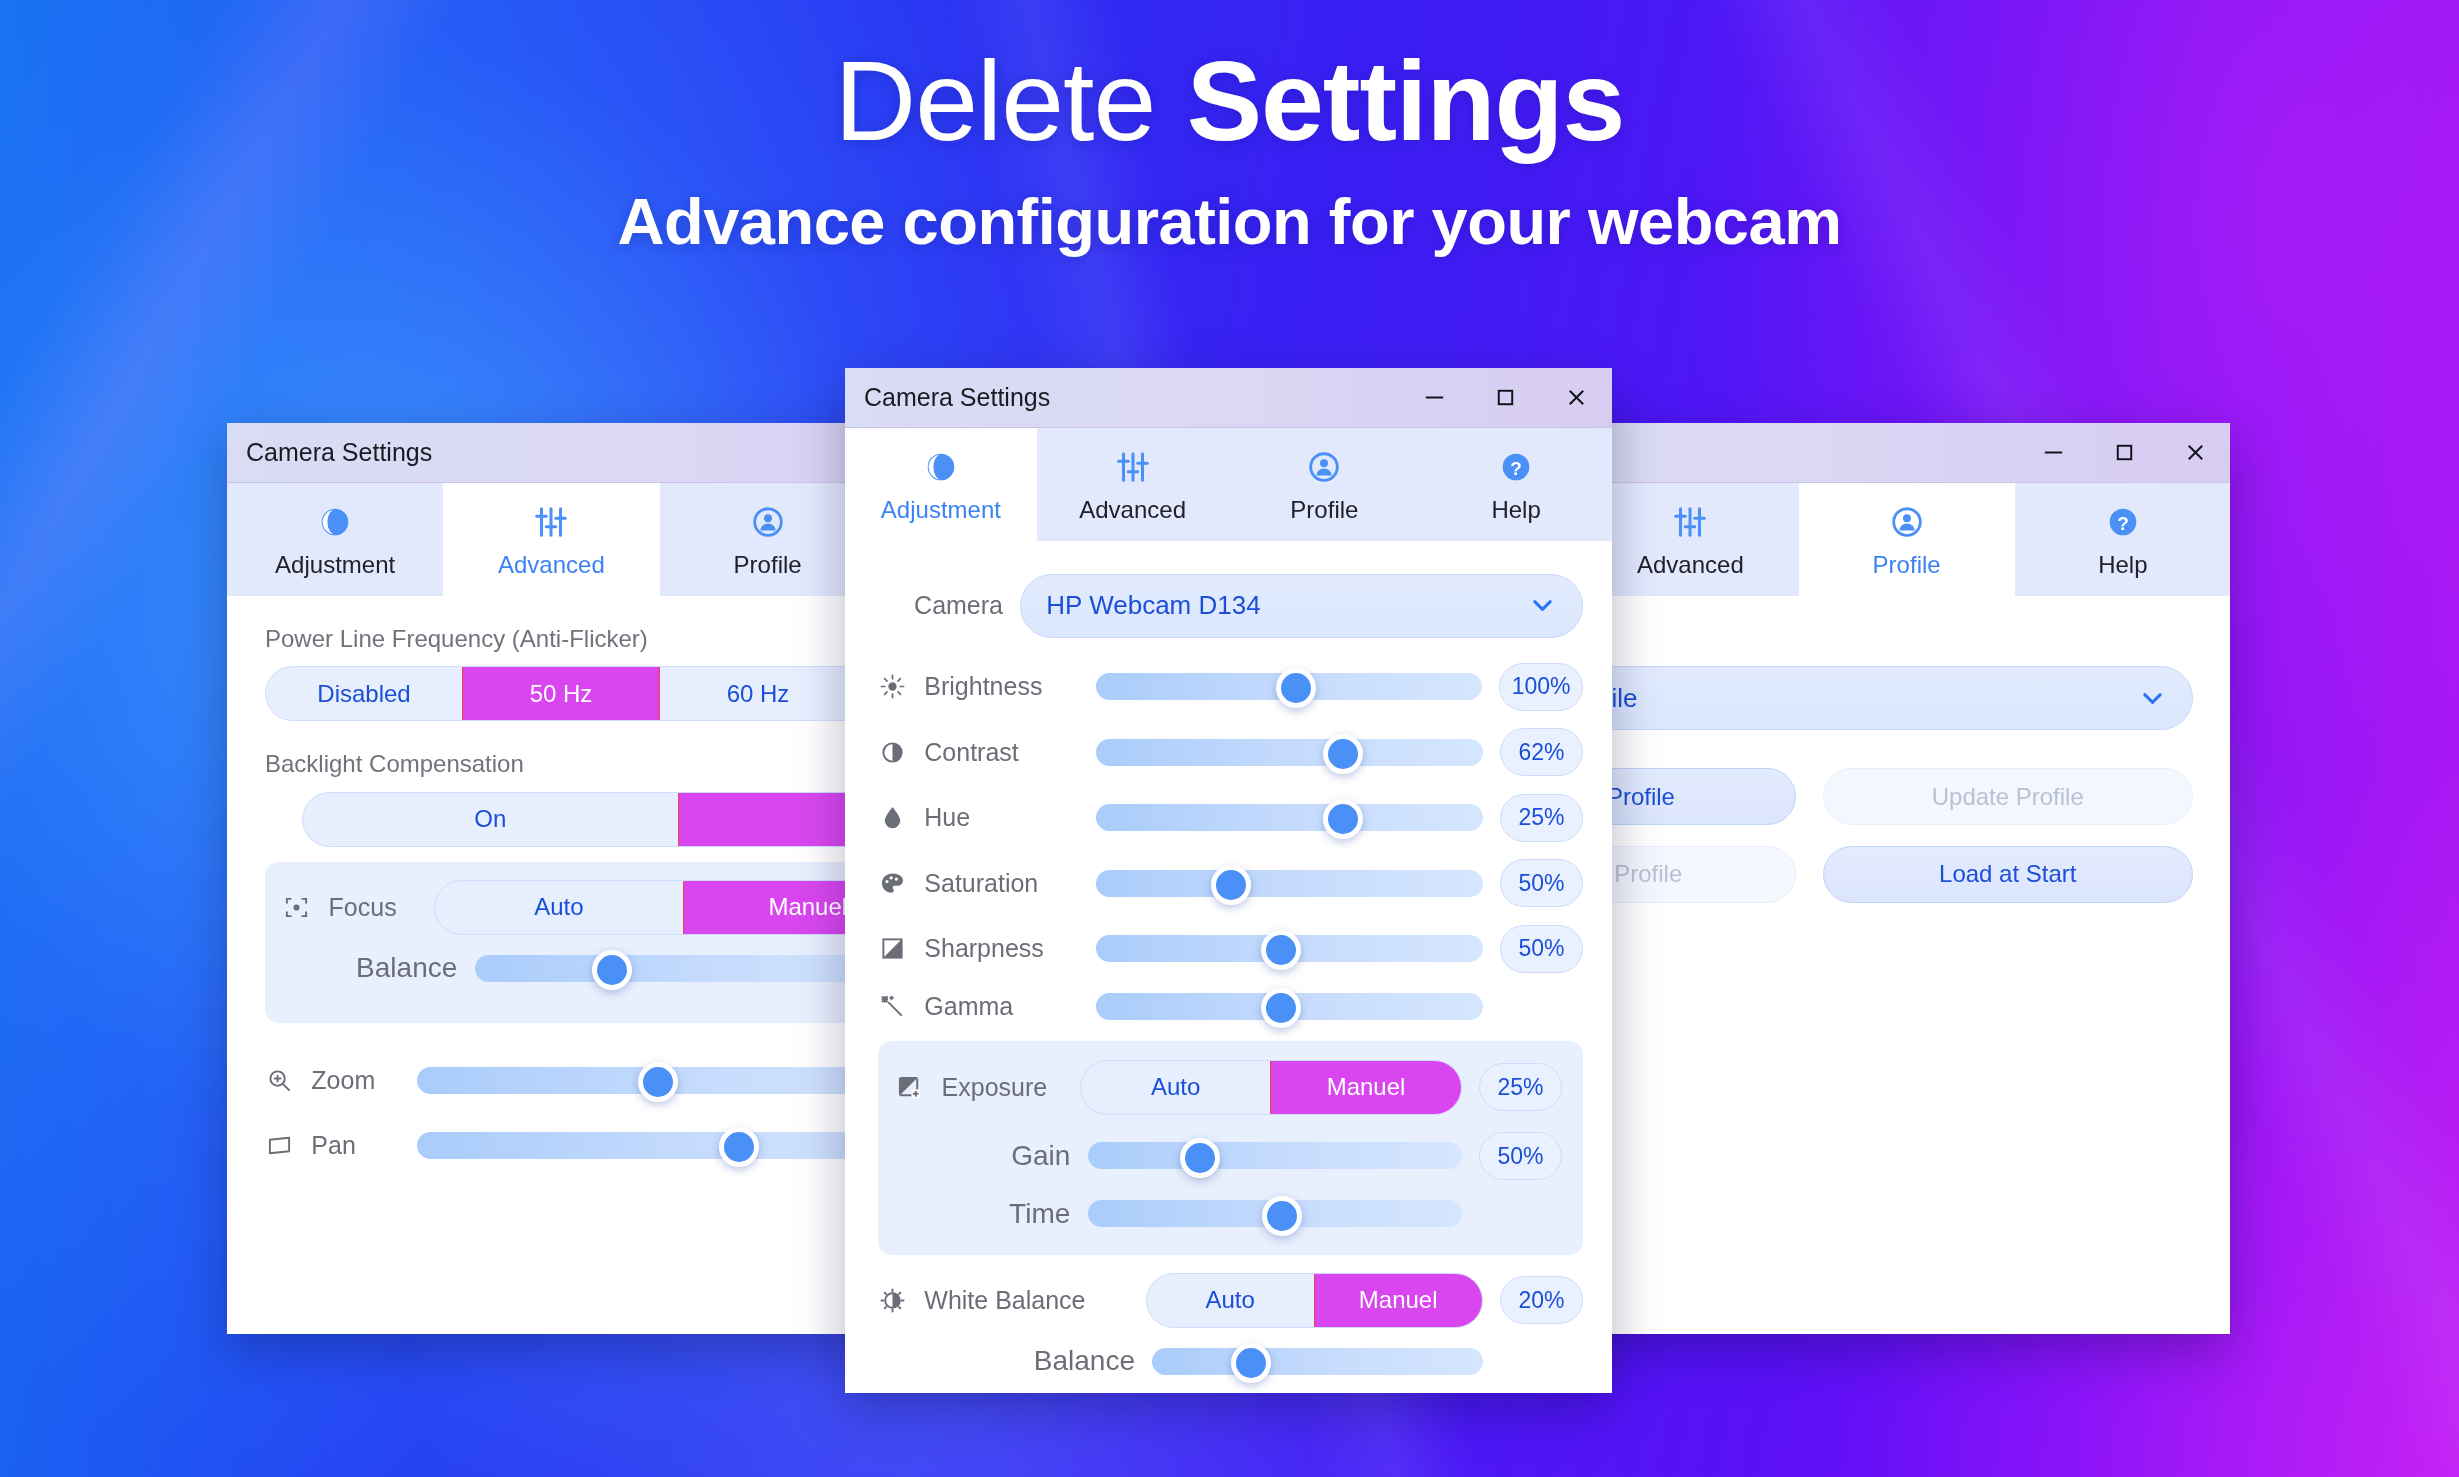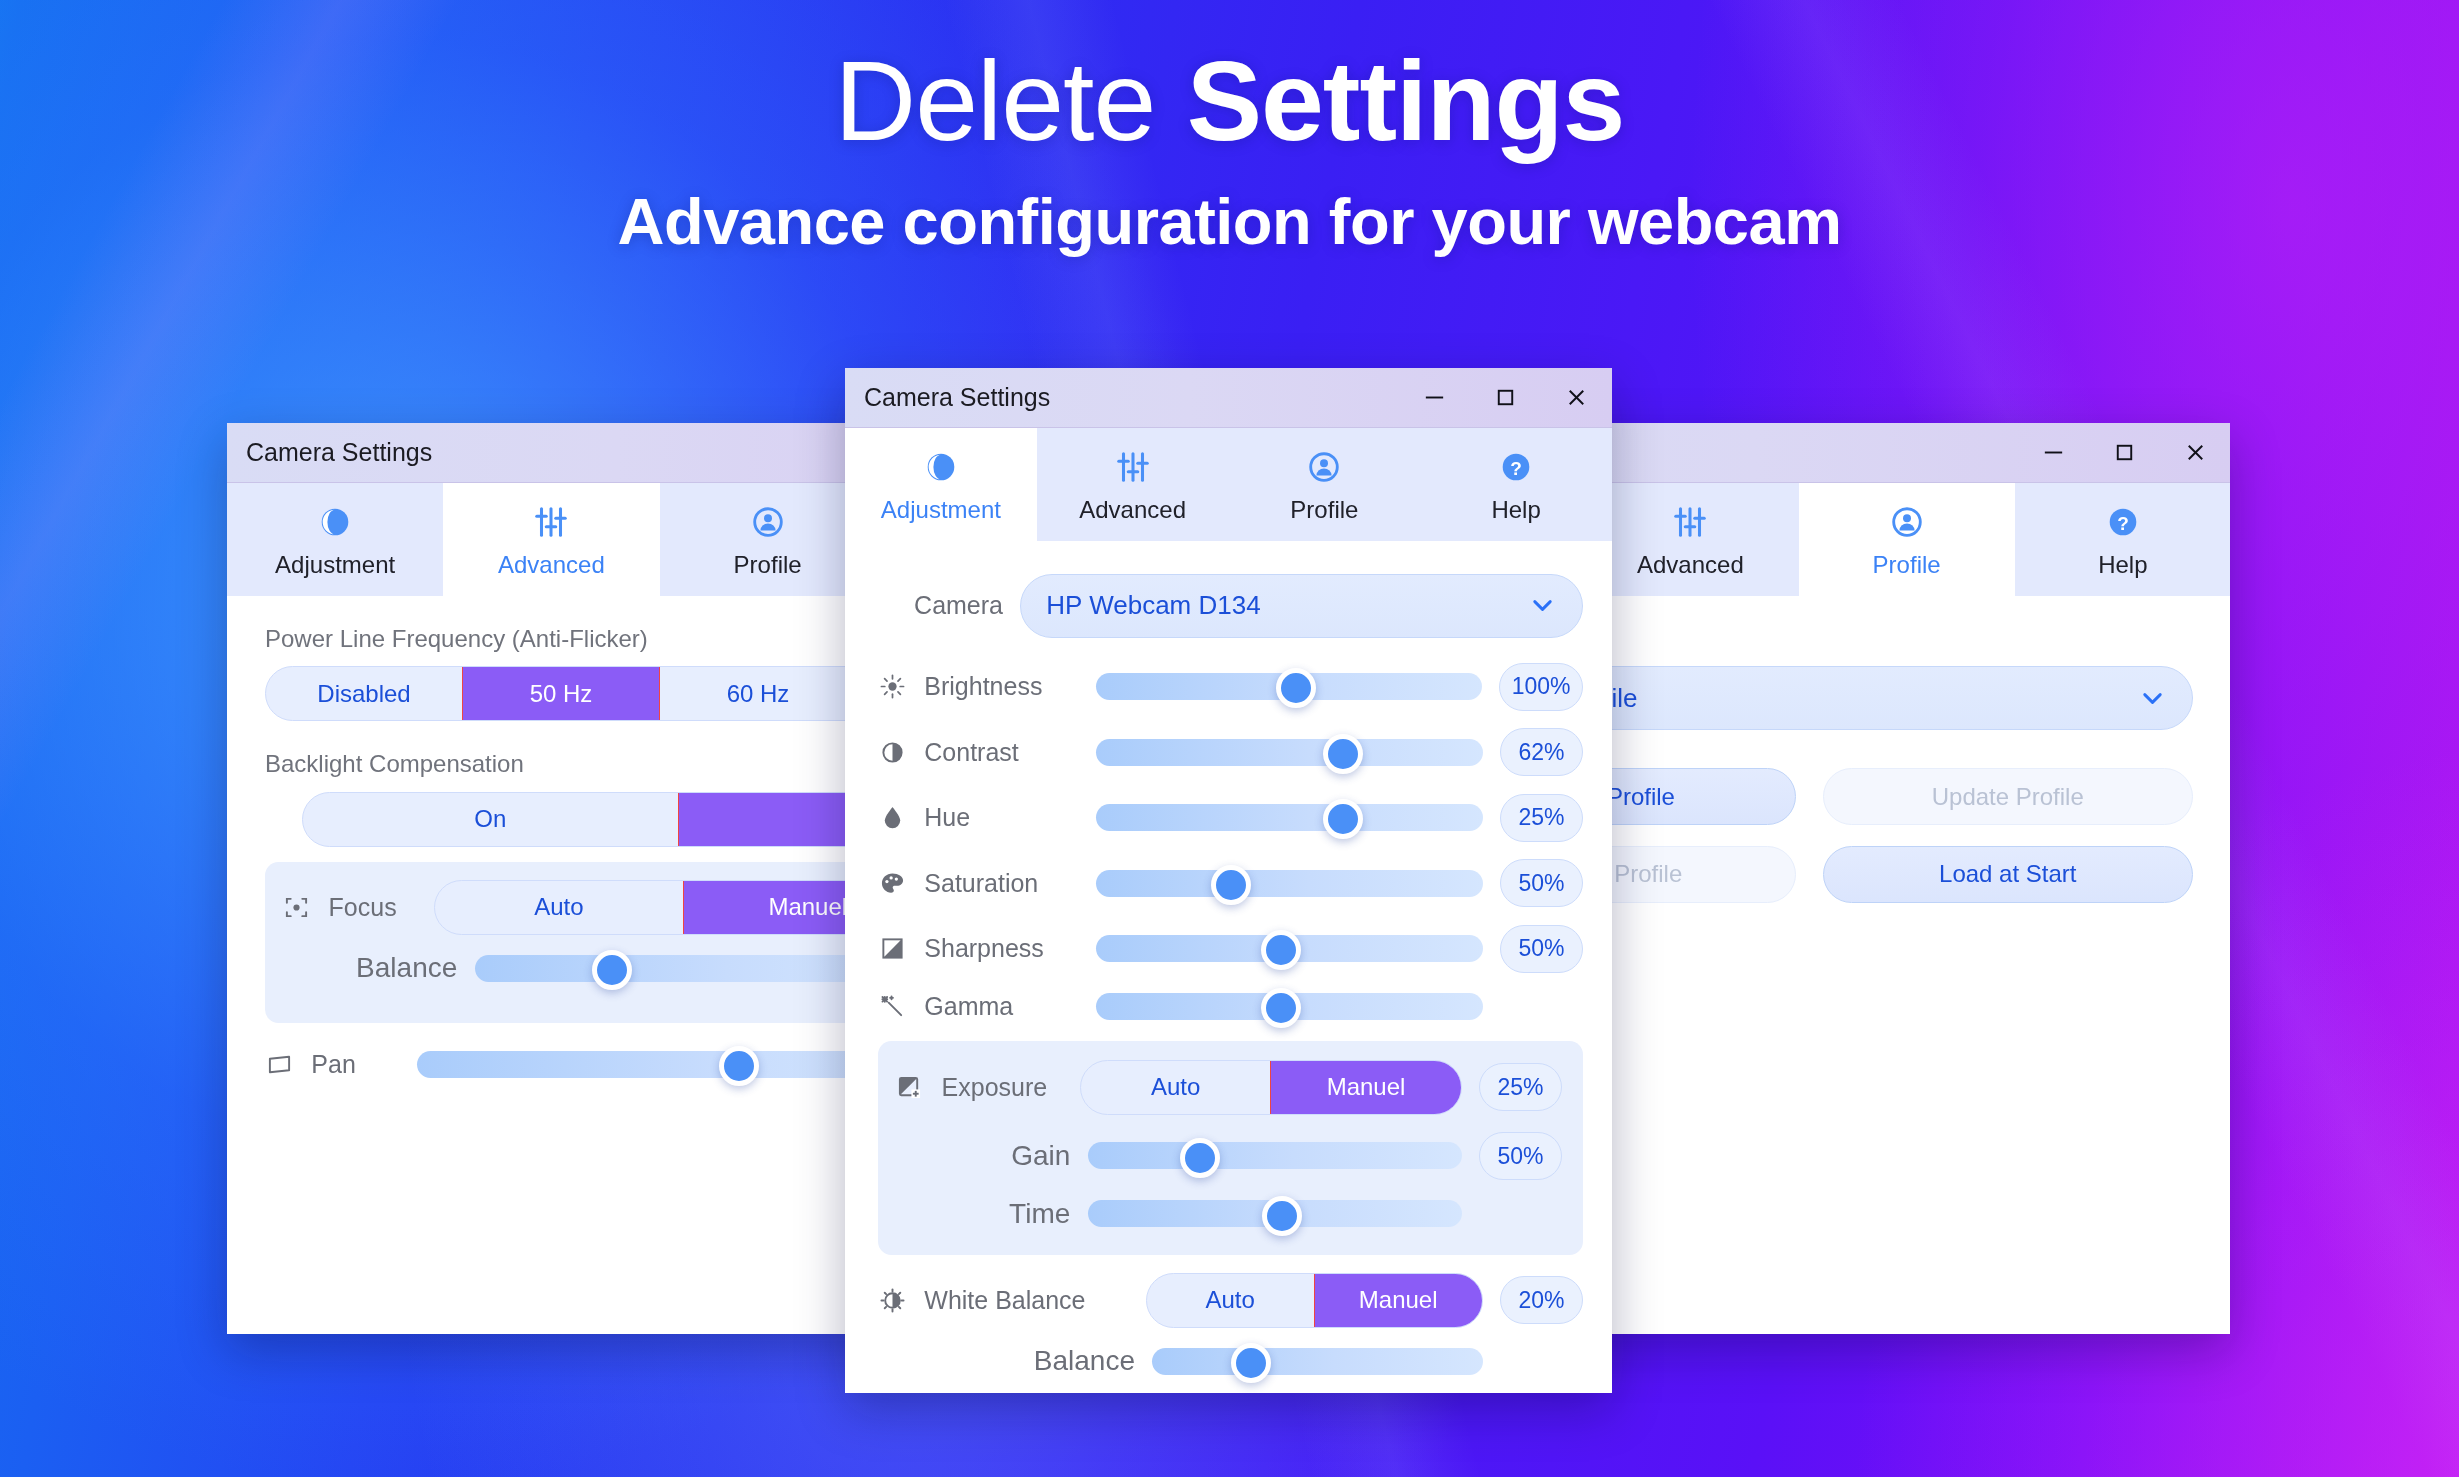--- a/index.html
+++ b/index.html
@@ -113,21 +113,21 @@
   .seg {
     display: flex; border-radius: 960px; overflow: hidden;
     background: #e7eefe; border: 1px solid #cfdcfb;
   }
   .seg-item {
     flex: 1; text-align: center; padding: 12.5px 3.8px;
     font-size: 24px; color: #1b4fd8; white-space: nowrap;
     border-right: 1px solid #ef4444;
   }
   .seg-item:last-child { border-right: none; }
-  .seg-item.on { background: #8b5cf6; color: #ffffff; }
+  .seg-item.on { background: #d946ef; color: #ffffff; }
 
   
   .row { display: flex; align-items: center; gap: 17.3px; margin: 17.3px 0; }
   .row-icon { width: 29px; display:flex; align-items:center; justify-content:center; color:#6b6e77; flex: 0 0 auto;}
   .row-label { font-size: 25px; color: #6b6e77; white-space: nowrap; }
 
   .slider { position: relative; height: 33px; flex: 1 1 auto; min-width: 38px; }
   .slider .track {
     position: absolute; top: 2.9px; left: 0; right: 0; height: 27px;
     border-radius: 13.4px;
@@ -303,20 +303,36 @@
       <div class="row">
         <div class="sublabel" style="width:175px">Balance</div>
         <div class="slider">
           <div class="track"></div>
           <div class="thumb" style="left:30%"></div>
         </div>
         <div class="badge-spacer"></div>
       </div>
     </div>
 
+    <div class="row" style="margin-top:33px">
+      <div class="row-icon">
+        <svg width="25" height="25" viewBox="0 0 26 26" fill="none" stroke="currentColor" stroke-width="2" stroke-linecap="round">
+          <circle cx="11" cy="11" r="7.5"></circle>
+            <line x1="16.5" y1="16.5" x2="23" y2="23"></line>
+            <line x1="11" y1="8" x2="11" y2="14"></line>
+            <line x1="8" y1="11" x2="14" y2="11"></line>
+        </svg>
+      </div>
+      <div class="row-label" style="width:88px">Zoom</div>
+      <div class="slider">
+        <div class="track"></div>
+        <div class="thumb" style="left:45%"></div>
+      </div>
+      <div class="badge">100%</div>
+    </div>
 
     <div class="row">
       <div class="row-icon">
         <svg width="25" height="25" viewBox="0 0 26 26" fill="none" stroke="currentColor" stroke-width="2" stroke-linejoin="round">
           <path d="M3 7 L23 5 L23 19 L3 21 Z"></path>
         </svg>
       </div>
       <div class="row-label" style="width:88px">Pan</div>
       <div class="slider">
         <div class="track"></div>

